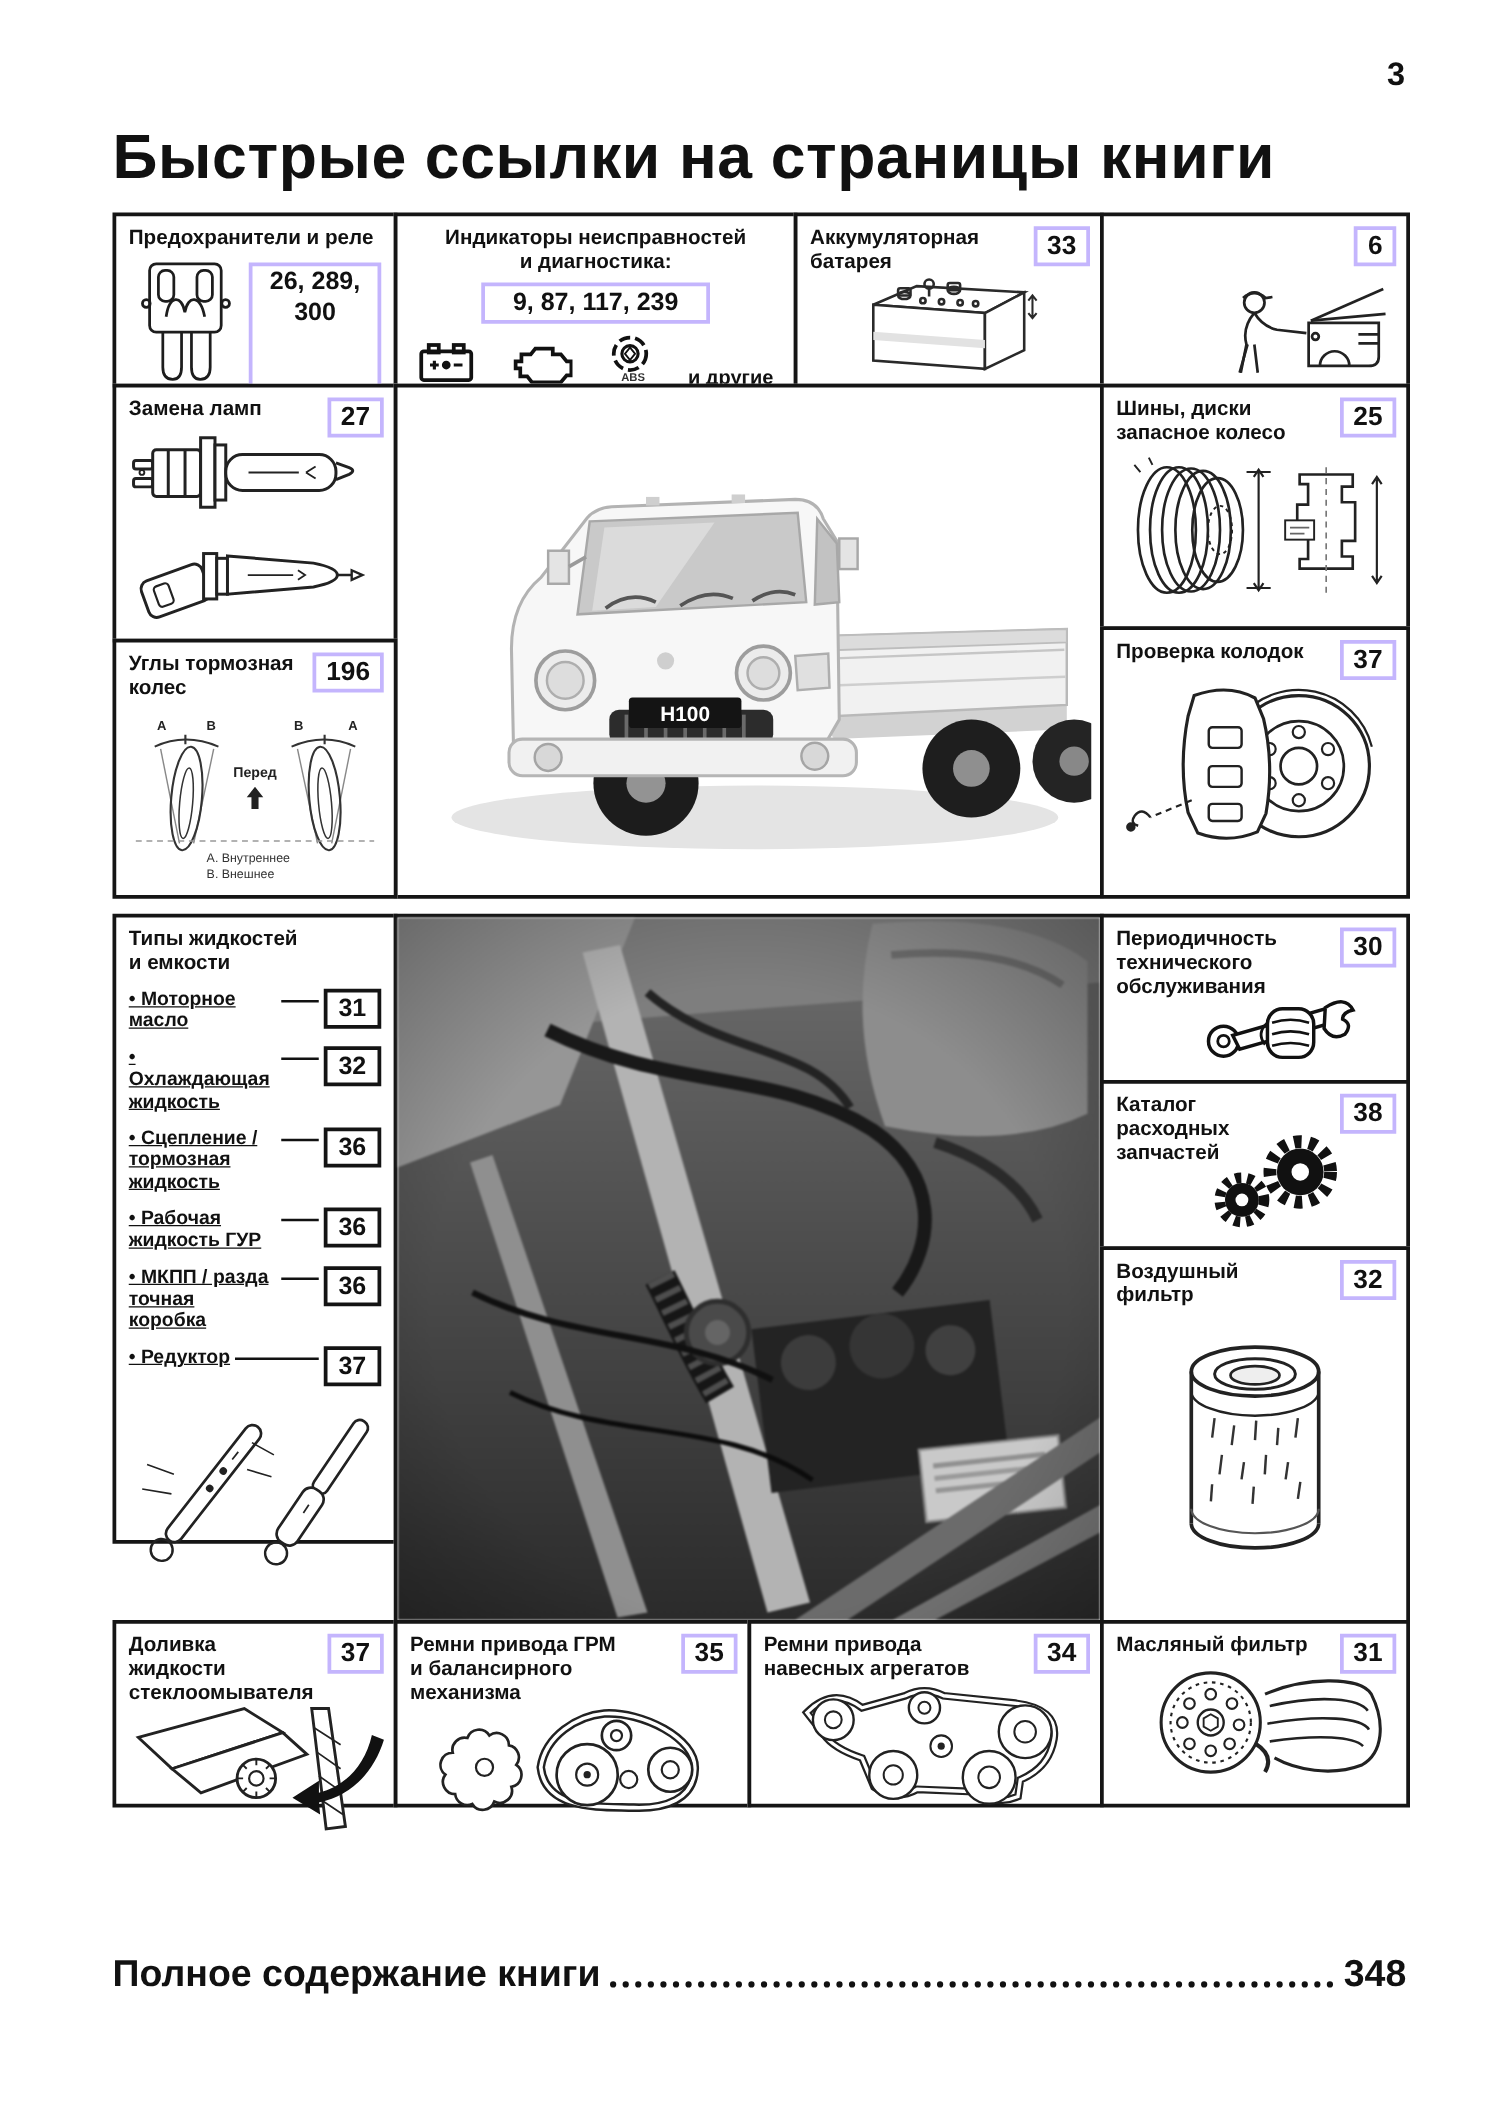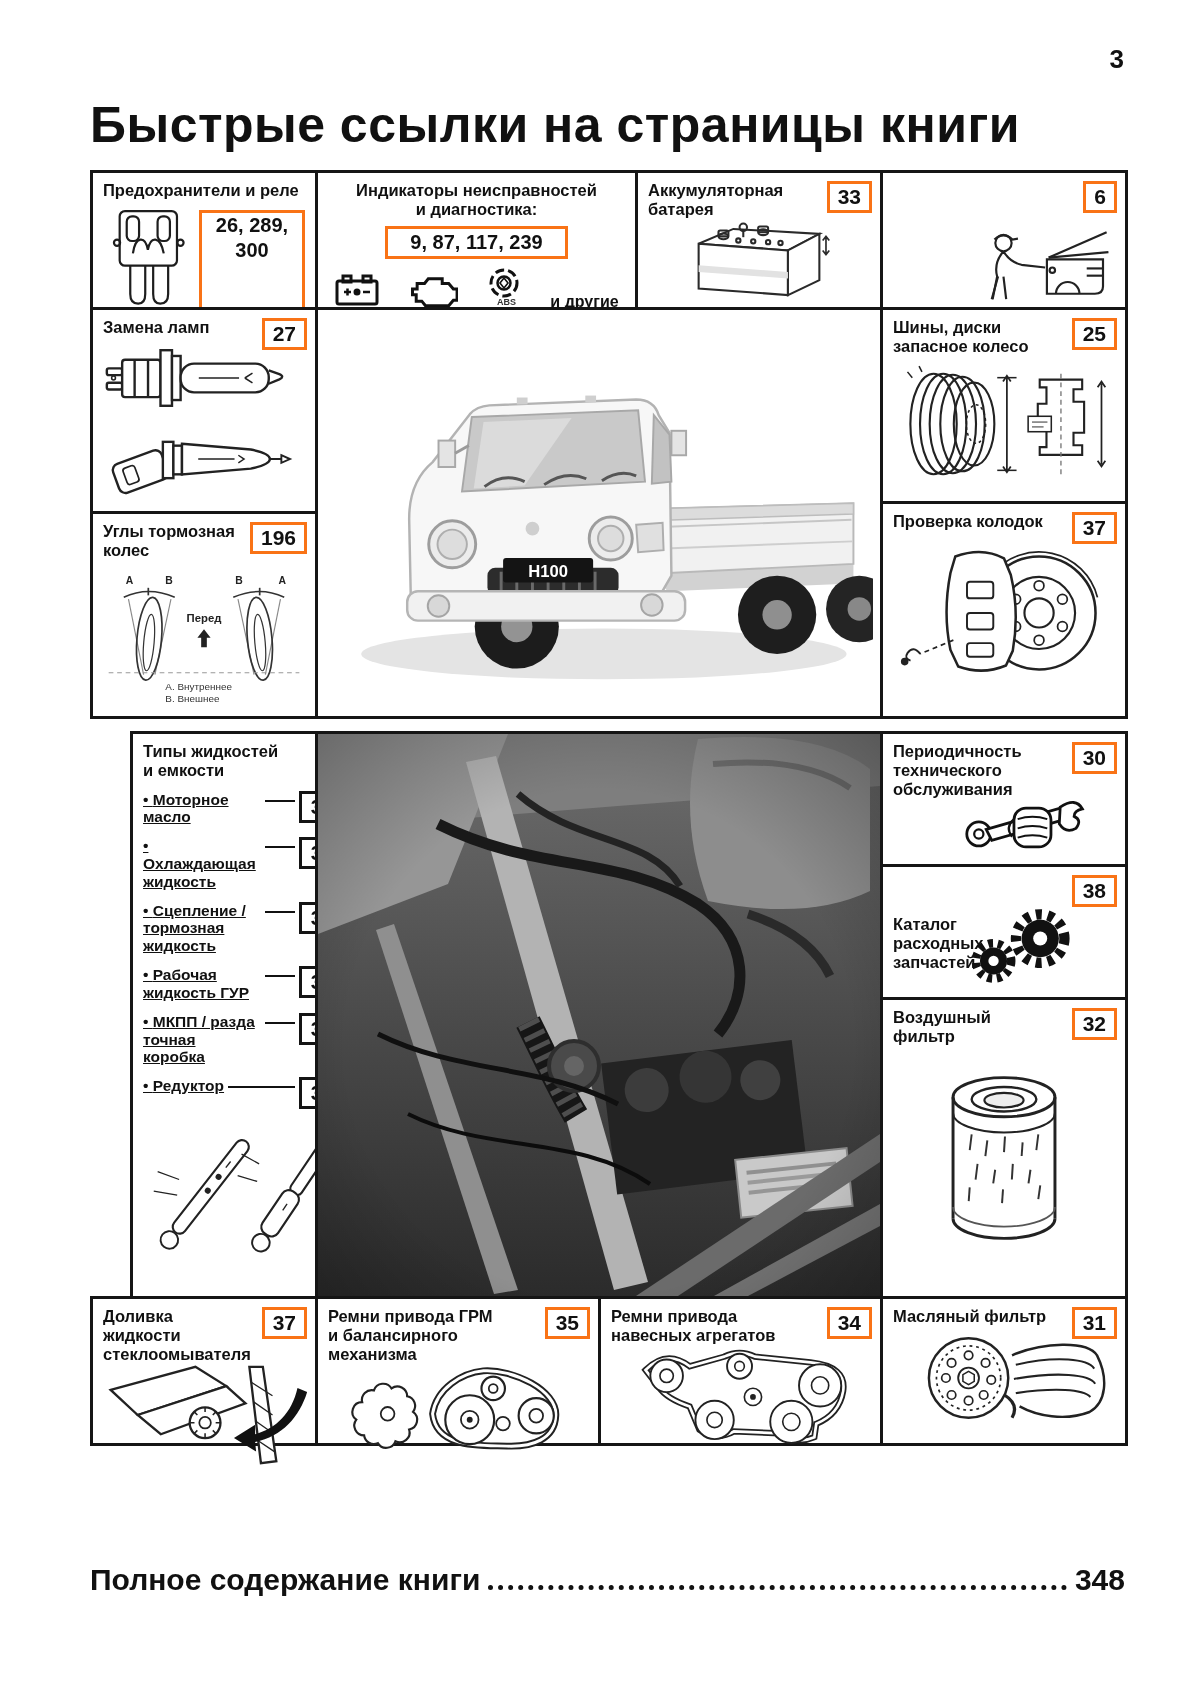--- a/index.html
+++ b/index.html
@@ -2,21 +2,21 @@
 <html><head>
 <meta charset="utf-8">
 <style>
   html,body{margin:0;padding:0;background:#e8e8e8;}
   .page{position:relative;width:1200px;height:1697px;background:#fff;margin:0 auto;
         font-family:"Liberation Sans",sans-serif;color:#111;overflow:hidden;}
   .page-num{position:absolute;top:44px;right:76px;font-size:26px;font-weight:bold;}
   .doc-title{position:absolute;left:90px;top:96px;font-size:50px;font-weight:bold;letter-spacing:.5px;}
   .cell{position:absolute;border:3px solid #151515;background:#fff;box-sizing:border-box;padding:8px 10px;}
   .cell-title{font-size:16.5px;font-weight:bold;line-height:1.14;}
-  .badge{display:inline-block;border:3px solid #f97316;background:#fff;font-weight:bold;
+  .badge{display:inline-block;border:3px solid #c4b5fd;background:#fff;font-weight:bold;
          font-size:21px;line-height:1.25;padding:0 8px;text-align:center;}
   .badge.corner{position:absolute;top:8px;right:8px;}
   .center{text-align:center;}
   .nopad{padding:0;}
   .imgwrap{display:flex;justify-content:center;align-items:center;}
   svg text{font-family:"Liberation Sans",sans-serif;}
   
   .fl-item{display:flex;align-items:flex-start;margin-top:11px;font-size:15.5px;font-weight:bold;line-height:1.15;}
   .fl-item .lbl{max-width:118px;text-decoration:underline;}
   .fl-item .lbl::before{content:"• ";}
@@ -297,21 +297,21 @@
         </g>
         <path d="M107,70 l7,9 h-4 v10 h-6 v-10 h-4 z" fill="#222" stroke="none"></path>
         <g font-size="10.5" fill="#333" stroke="none">
           <text x="66" y="134">А. Внутреннее</text>
           <text x="66" y="147">В. Внешнее</text>
         </g>
       </svg>
     </div>
   </div>
 
-  <div class="cell" style="left:90px;top:731px;width:228px;height:568px;margin-left:40px;">
+  <div class="cell" style="left:90px;top:731px;width:228px;height:504px;">
     <div class="cell-title" style="max-width:145px;">Типы жидкостей и емкости</div>
     <div>
       <div class="fl-item">
           <span class="lbl">Моторное масло</span>
           <span class="fl-line"></span>
           <span class="fl-badge">31</span>
         </div>
       <div class="fl-item">
           <span class="lbl">Охлаждающая жидкость</span>
           <span class="fl-line"></span>
@@ -416,21 +416,21 @@
         <path d="M108,25 q17,-11 24,2 q-9,2 -9,8 q9,4 2,13 q-11,6 -18,-5 z" fill="#fff"></path>
         <rect x="58" y="26" width="40" height="42" rx="13" fill="#fff"></rect>
         <path d="M62,38 q16,-5 32,0 M62,48 q16,-5 32,0 M62,58 q16,-5 32,0" stroke-width="2.2"></path>
         <path d="M58,38 q-10,9 -2,19" stroke-width="2.4"></path>
       </svg>
     </div>
   </div>
 
   <div class="cell" style="left:880px;top:864px;width:248px;height:136px;">
     <span class="badge corner">38</span>
-    <div class="cell-title" style="max-width:120px;margin-top:40px;">Каталог расходных запчастей</div>
+    <div class="cell-title" style="max-width:120px;">Каталог расходных запчастей</div>
     <div style="position:absolute;right:40px;bottom:4px;">
       <svg width="140" height="86" viewBox="0 0 150 92">
         <g fill="#111">
           <circle cx="52" cy="62" r="19" fill="none" stroke="#111" stroke-width="9" stroke-dasharray="5.2 5.2"></circle>
           <circle cx="52" cy="62" r="14.5"></circle>
             <circle cx="52" cy="62" r="5.5" fill="#fff"></circle>
           <circle cx="102" cy="38" r="26" fill="none" stroke="#111" stroke-width="11" stroke-dasharray="6.5 6.5"></circle>
           <circle cx="102" cy="38" r="20"></circle>
             <circle cx="102" cy="38" r="7.5" fill="#fff"></circle>
         </g>

